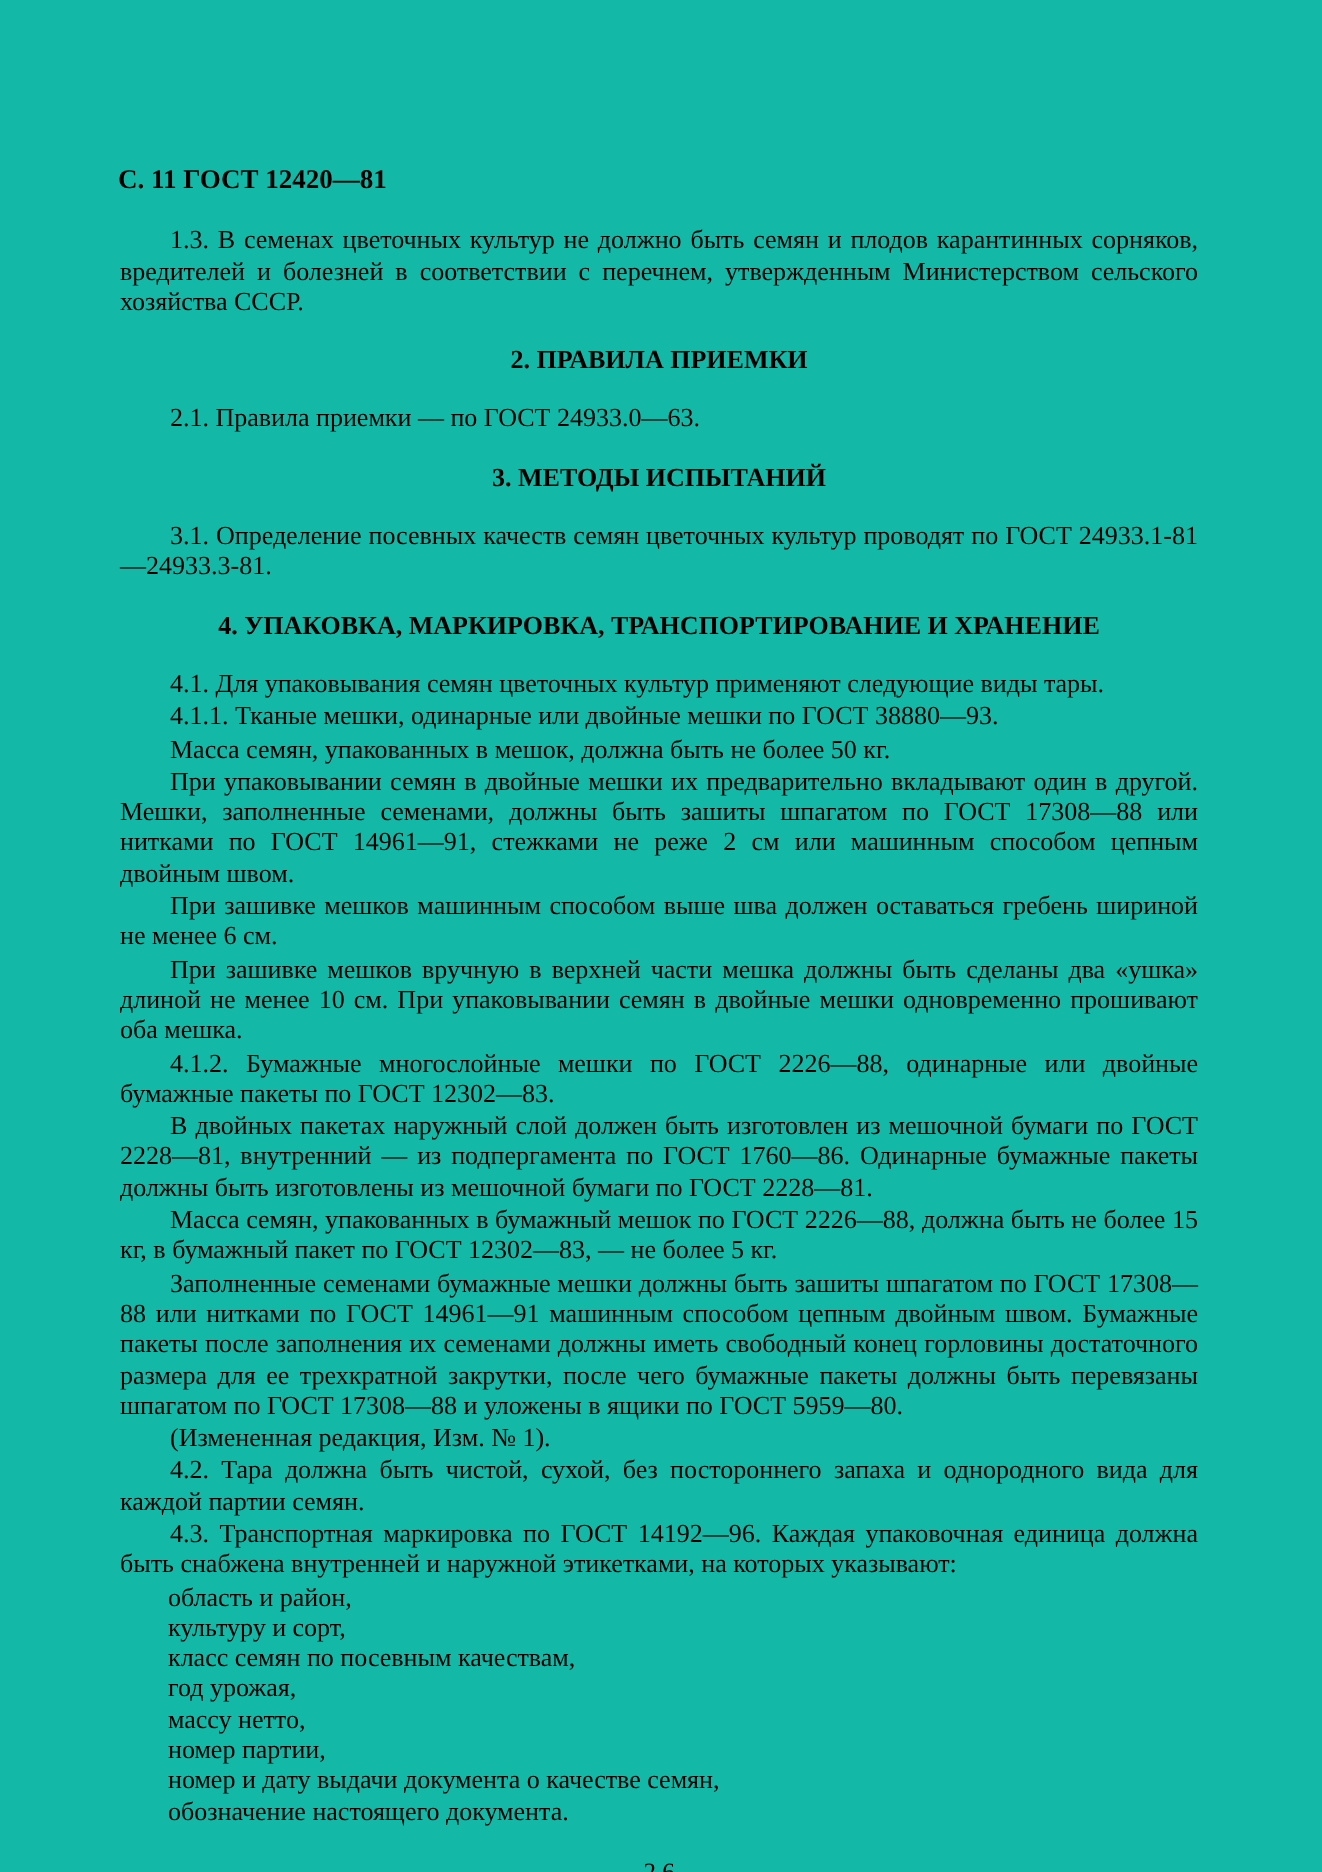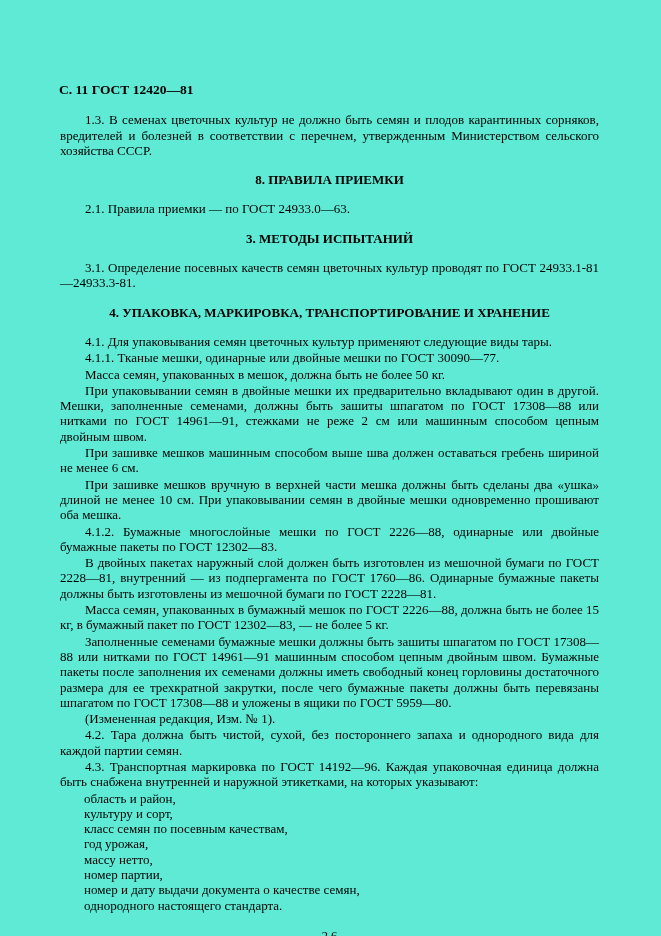--- a/index.html
+++ b/index.html
@@ -1,18 +1,18 @@
 <!DOCTYPE html>
 <html><head>
 <meta charset="utf-8">
 <style>
   html,body{margin:0;padding:0;background:#e8e8e8;}
   .sheet{
     width:661px;height:936px;
-    background:#5eead4;color:#000000;
+    background:#14b8a6;color:#000000;
     font-family:"Liberation Serif","DejaVu Serif",serif;
     font-size:13px;line-height:15.3px;
     box-sizing:border-box;
     padding:82px 61px 0 59px;
     overflow:hidden;
     margin:0 auto;
     position:relative;
   }
   .doc-header{
     font-weight:bold;
@@ -48,42 +48,42 @@
   }
 </style>
 </head>
 <body>
 
 <div class="sheet">
 
   <p class="doc-header">С. 11 ГОСТ 12420—81</p>
 
   <p class="p">1.3. В семенах цветочных культур не должно быть семян и плодов карантинных сорняков, вредителей и болезней в соответствии с перечнем, утвержденным Министерством сельского хозяйства СССР.</p>
-  <p class="h">8. ПРАВИЛА ПРИЕМКИ</p>
+  <p class="h">2. ПРАВИЛА ПРИЕМКИ</p>
   <p class="p">2.1. Правила приемки — по ГОСТ 24933.0—63.</p>
   <p class="h">3. МЕТОДЫ ИСПЫТАНИЙ</p>
   <p class="p">3.1. Определение посевных качеств семян цветочных культур проводят по ГОСТ 24933.1-81—24933.3-81.</p>
   <p class="h">4. УПАКОВКА, МАРКИРОВКА, ТРАНСПОРТИРОВАНИЕ И ХРАНЕНИЕ</p>
   <p class="p">4.1. Для упаковывания семян цветочных культур применяют следующие виды тары.</p>
-  <p class="p">4.1.1. Тканые мешки, одинарные или двойные мешки по ГОСТ 30090—77.</p>
+  <p class="p">4.1.1. Тканые мешки, одинарные или двойные мешки по ГОСТ 38880—93.</p>
   <p class="p">Масса семян, упакованных в мешок, должна быть не более 50 кг.</p>
   <p class="p">При упаковывании семян в двойные мешки их предварительно вкладывают один в другой. Мешки, заполненные семенами, должны быть зашиты шпагатом по ГОСТ 17308—88 или нитками по ГОСТ 14961—91, стежками не реже 2 см или машинным способом цепным двойным швом.</p>
   <p class="p">При зашивке мешков машинным способом выше шва должен оставаться гребень шириной не менее 6 см.</p>
   <p class="p">При зашивке мешков вручную в верхней части мешка должны быть сделаны два «ушка» длиной не менее 10 см. При упаковывании семян в двойные мешки одновременно прошивают оба мешка.</p>
   <p class="p">4.1.2. Бумажные многослойные мешки по ГОСТ 2226—88, одинарные или двойные бумажные пакеты по ГОСТ 12302—83.</p>
   <p class="p">В двойных пакетах наружный слой должен быть изготовлен из мешочной бумаги по ГОСТ 2228—81, внутренний — из подпергамента по ГОСТ 1760—86. Одинарные бумажные пакеты должны быть изготовлены из мешочной бумаги по ГОСТ 2228—81.</p>
   <p class="p">Масса семян, упакованных в бумажный мешок по ГОСТ 2226—88, должна быть не более 15 кг, в бумажный пакет по ГОСТ 12302—83, — не более 5 кг.</p>
   <p class="p">Заполненные семенами бумажные мешки должны быть зашиты шпагатом по ГОСТ 17308—88 или нитками по ГОСТ 14961—91 машинным способом цепным двойным швом. Бумажные пакеты после заполнения их семенами должны иметь свободный конец горловины достаточного размера для ее трехкратной закрутки, после чего бумажные пакеты должны быть перевязаны шпагатом по ГОСТ 17308—88 и уложены в ящики по ГОСТ 5959—80.</p>
   <p class="p b">(Измененная редакция, Изм. № 1).</p>
   <p class="p">4.2. Тара должна быть чистой, сухой, без постороннего запаха и однородного вида для каждой партии семян.</p>
   <p class="p">4.3. Транспортная маркировка по ГОСТ 14192—96. Каждая упаковочная единица должна быть снабжена внутренней и наружной этикетками, на которых указывают:</p>
   <p class="li">область и район,</p>
   <p class="li">культуру и сорт,</p>
   <p class="li">класс семян по посевным качествам,</p>
   <p class="li">год урожая,</p>
   <p class="li">массу нетто,</p>
   <p class="li">номер партии,</p>
   <p class="li">номер и дату выдачи документа о качестве семян,</p>
-  <p class="li">однородного настоящего стандарта.</p>
+  <p class="li">обозначение настоящего документа.</p>
 
   <p class="page-num">2 6</p>
 
 </div>
 
 </body></html>

